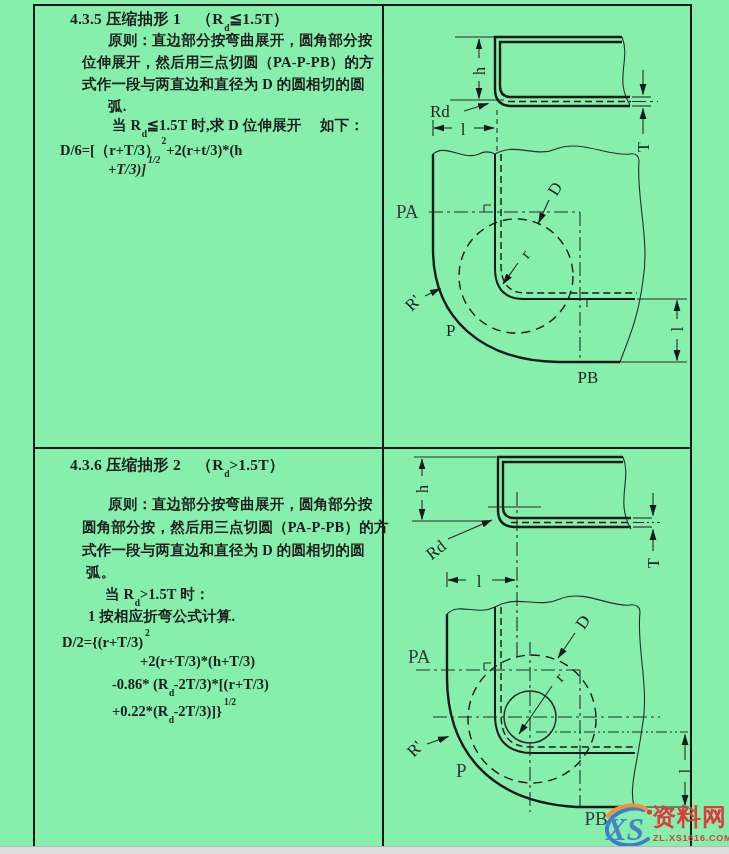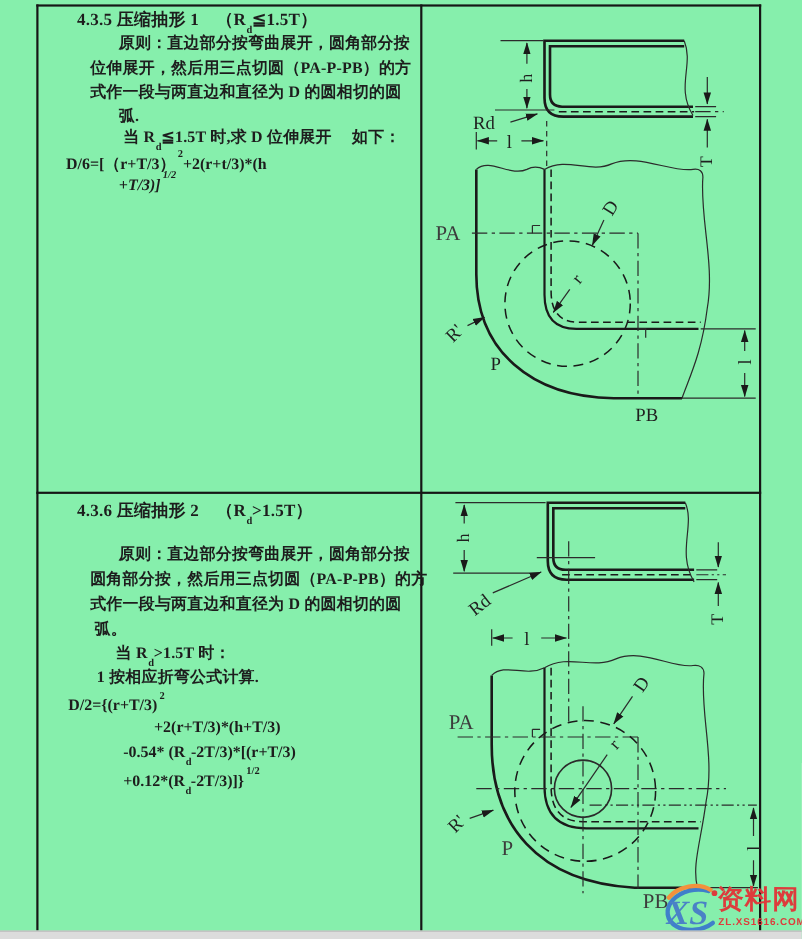--- a/index.html
+++ b/index.html
@@ -66,22 +66,22 @@
 
   <div class="txt hd" style="left:70px;top:455px;"><span>4.3.6 压缩抽形 2　（R</span><sub class="sb">d</sub><span>&gt;1.5T）</span></div>
   <div class="txt" style="left:108px;top:495px;">原则：直边部分按弯曲展开，圆角部分按</div>
   <div class="txt" style="left:82px;top:518px;">圆角部分按，然后用三点切圆（PA-P-PB）的方</div>
   <div class="txt" style="left:82px;top:541px;">式作一段与两直边和直径为 D 的圆相切的圆</div>
   <div class="txt" style="left:86px;top:563px;">弧。</div>
   <div class="txt" style="left:105px;top:585px;"><span>当 R</span><sub class="sb">d</sub><span>&gt;1.5T 时：</span></div>
   <div class="txt" style="left:88px;top:607px;">1 按相应折弯公式计算.</div>
   <div class="txt frm" style="left:62px;top:629px;"><span>D/2={(r+T/3)</span><sup class="sp">2</sup></div>
   <div class="txt frm" style="left:112px;top:652px;margin-left:28px;">+2(r+T/3)*(h+T/3)</div>
-  <div class="txt frm" style="left:112px;top:675px;"><span>-0.54* (R</span><sub class="sb">d</sub><span>-2T/3)*[(r+T/3)</span></div>
-  <div class="txt frm" style="left:112px;top:698px;"><span>+0.12*(R</span><sub class="sb">d</sub><span>-2T/3)]}</span><sup class="sp">1/2</sup></div>
+  <div class="txt frm" style="left:112px;top:675px;"><span>-0.86* (R</span><sub class="sb">d</sub><span>-2T/3)*[(r+T/3)</span></div>
+  <div class="txt frm" style="left:112px;top:698px;"><span>+0.22*(R</span><sub class="sb">d</sub><span>-2T/3)]}</span><sup class="sp">1/2</sup></div>
 
   <svg style="left:384px;top:5px;" width="308" height="443" viewBox="0 0 308 443">
     <defs>
       <marker id="m1" viewBox="0 0 10 8" refX="9.5" refY="4" markerWidth="11" markerHeight="9" orient="auto" markerUnits="userSpaceOnUse">
         <path d="M0,0.9 L10,4 L0,7.1 Z" fill="#1a1a1a"></path>
       </marker>
     </defs>
 
     <g>
       <path class="tk" d="M238,32 H111 V84 Q111,101 128,101 H246"></path>

